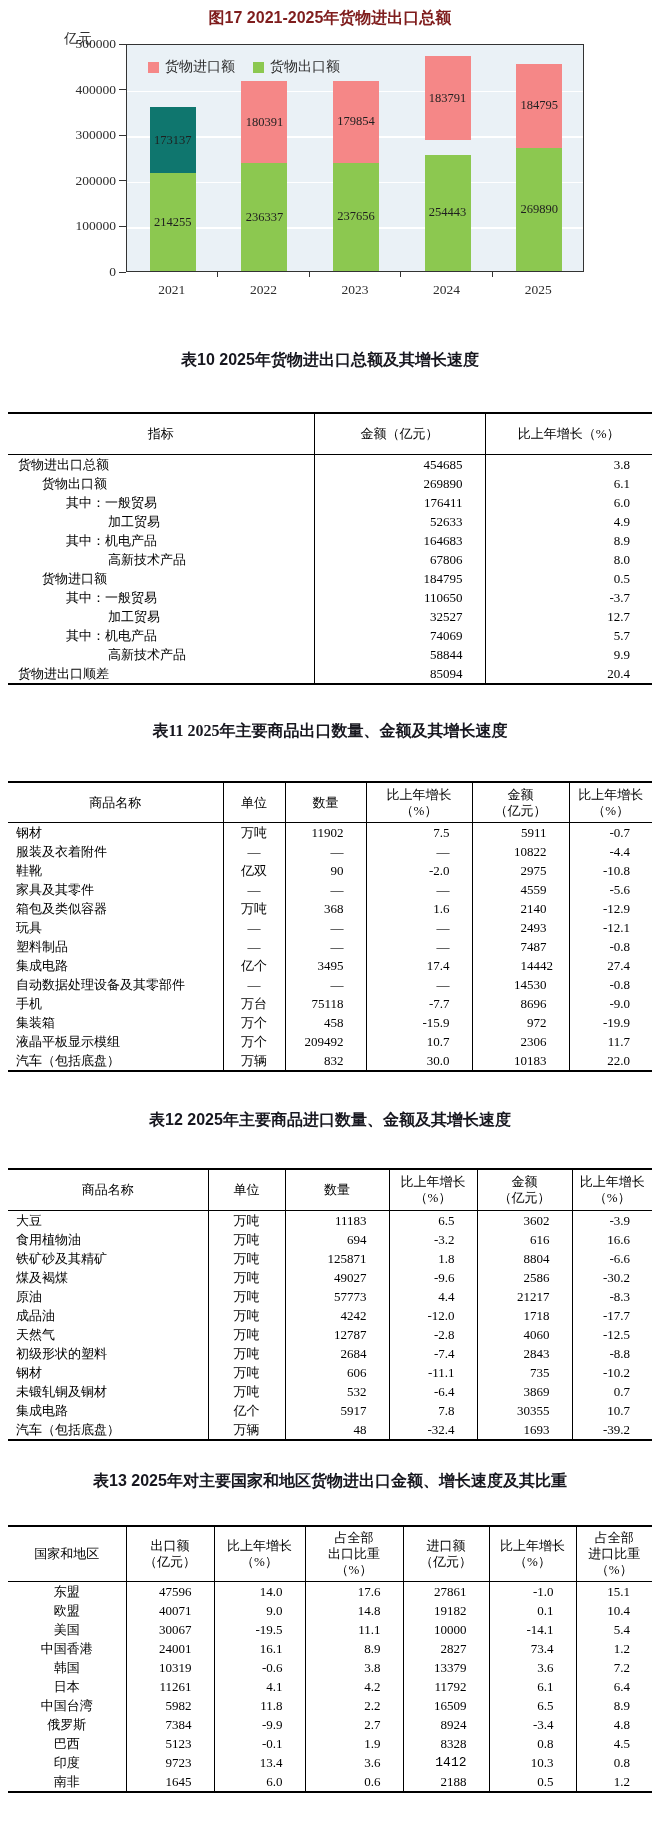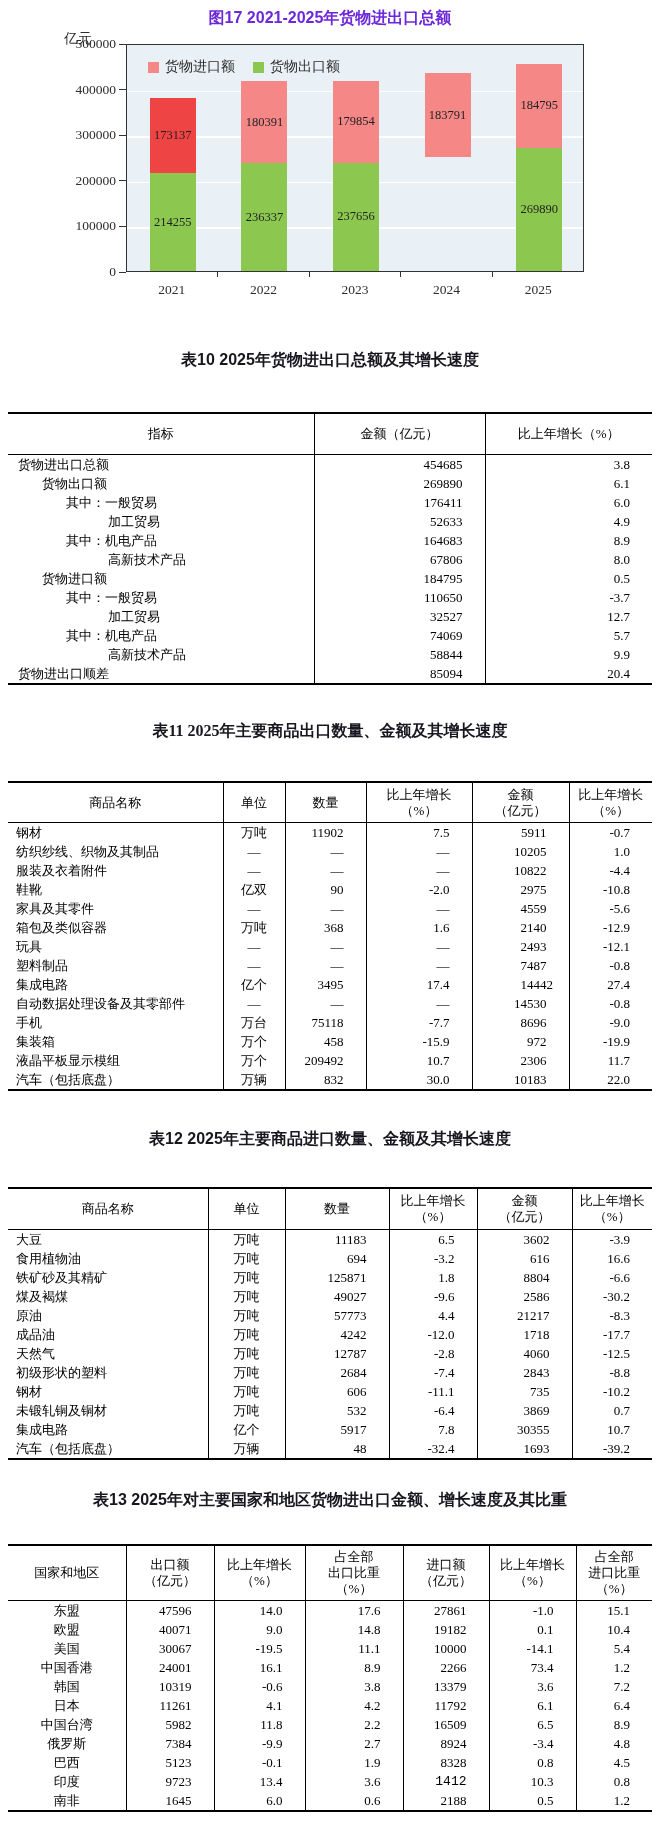--- a/index.html
+++ b/index.html
@@ -3,21 +3,21 @@
 <meta charset="utf-8">
 <style>
   html,body{margin:0;padding:0;}
   body{
     width:660px;height:1822px;background:#ffffff;overflow:hidden;
     font-family:"Liberation Serif","DejaVu Serif",serif;color:#000;
   }
   .fig-title{
     padding-top:8px;text-align:center;line-height:20px;
     font-family:"Liberation Sans","DejaVu Sans",sans-serif;
-    font-weight:bold;font-size:16px;color:#6d28d9;
+    font-weight:bold;font-size:16px;color:#7f1d1d;
   }
   #chart{position:relative;height:268px;}
   .abs{position:absolute;}
   .y-unit{font-size:14px;color:#2d2d2d;}
   .plot{border:1px solid #333;box-sizing:border-box;}
   .grid{left:0;right:0;height:1.5px;background:#ffffff;}
   .ylab{left:0;width:116px;text-align:right;font-size:13.5px;color:#2d2d2d;height:18px;line-height:18px;}
   .ytick{left:119px;width:7px;height:1px;background:#333;}
   .xtick{width:1px;height:5px;background:#333;}
   .xlab{text-align:center;font-size:13.5px;color:#2d2d2d;}
@@ -58,36 +58,39 @@
   <div id="chart">
       <div class="abs y-unit" style="left: 64px; top: 2px;">亿元</div>
       <div class="abs plot" style="left: 126px; top: 16px; width: 458px; height: 228px; background: rgb(234, 241, 246);">
         <div class="abs grid" style="top: 182.4px;"></div>
         <div class="abs grid" style="top: 136.8px;"></div>
         <div class="abs grid" style="top: 91.2px;"></div>
         <div class="abs grid" style="top: 45.6px;"></div>
         <div class="abs seg" style="left: 22.8px; bottom: 0px; width: 46px; height: 97.7003px; background: rgb(140, 200, 80);">
           <span class="seglab">214255</span>
         </div>
-        <div class="abs seg" style="left: 22.8px; bottom: 97.7003px; width: 46px; height: 75px; background: #ef4444;">
+        <div class="abs seg" style="left: 22.8px; bottom: 97.7003px; width: 46px; height: 66px; background: #0f766e;">
           <span class="seglab">173137</span>
         </div>
         <div class="abs seg" style="left: 114.4px; bottom: 0px; width: 46px; height: 107.77px; background: rgb(140, 200, 80);">
           <span class="seglab">236337</span>
         </div>
         <div class="abs seg" style="left: 114.4px; bottom: 107.77px; width: 46px; height: 82.2583px; background: rgb(245, 135, 135);">
           <span class="seglab">180391</span>
         </div>
         <div class="abs seg" style="left: 206px; bottom: 0px; width: 46px; height: 108.371px; background: rgb(140, 200, 80);">
           <span class="seglab">237656</span>
         </div>
         <div class="abs seg" style="left: 206px; bottom: 108.371px; width: 46px; height: 82.0134px; background: rgb(245, 135, 135);">
           <span class="seglab">179854</span>
         </div>
-        <div class="abs seg" style="left: 297.6px; bottom: 114px; width: 46px; height: 83.8087px; background: rgb(245, 135, 135);">
+        <div class="abs seg" style="left: 297.6px; bottom: 0px; width: 46px; height: 116.026px; background: rgb(140, 200, 80);">
+          <span class="seglab">254443</span>
+        </div>
+        <div class="abs seg" style="left: 297.6px; bottom: 131px; width: 46px; height: 83.8087px; background: rgb(245, 135, 135);">
           <span class="seglab">183791</span>
         </div>
         <div class="abs seg" style="left: 389.2px; bottom: 0px; width: 46px; height: 123.07px; background: rgb(140, 200, 80);">
           <span class="seglab">269890</span>
         </div>
         <div class="abs seg" style="left: 389.2px; bottom: 123.07px; width: 46px; height: 84.2665px; background: rgb(245, 135, 135);">
           <span class="seglab">184795</span>
         </div>
       </div>
       <div class="abs ylab" style="top: 235px;">0</div>
@@ -228,28 +231,20 @@
     <tbody>
       <tr>
         <td style="text-align: left; padding-left: 8px;">钢材</td>
         <td style="text-align: center;">万吨</td>
         <td style="text-align: right; padding-right: 22px;">11902</td>
         <td style="text-align: right; padding-right: 22px;">7.5</td>
         <td style="text-align: right; padding-right: 22px;">5911</td>
         <td style="text-align: right; padding-right: 22px;">-0.7</td>
       </tr>
       <tr>
-        <td style="text-align: left; padding-left: 8px;">纺织纱线、织物及其制品</td>
-        <td style="text-align: center;">—</td>
-        <td style="text-align: right; padding-right: 22px;">—</td>
-        <td style="text-align: right; padding-right: 22px;">—</td>
-        <td style="text-align: right; padding-right: 22px;">10205</td>
-        <td style="text-align: right; padding-right: 22px;">1.0</td>
-      </tr>
-      <tr>
         <td style="text-align: left; padding-left: 8px;">服装及衣着附件</td>
         <td style="text-align: center;">—</td>
         <td style="text-align: right; padding-right: 22px;">—</td>
         <td style="text-align: right; padding-right: 22px;">—</td>
         <td style="text-align: right; padding-right: 22px;">10822</td>
         <td style="text-align: right; padding-right: 22px;">-4.4</td>
       </tr>
       <tr>
         <td style="text-align: left; padding-left: 8px;">鞋靴</td>
         <td style="text-align: center;">亿双</td>
@@ -520,21 +515,21 @@
         <td style="text-align: right; padding-right: 22px;">11.1</td>
         <td style="text-align: right; padding-right: 22px;">10000</td>
         <td style="text-align: right; padding-right: 22px;">-14.1</td>
         <td style="text-align: right; padding-right: 22px;">5.4</td>
       </tr>
       <tr>
         <td style="text-align: center;">中国香港</td>
         <td style="text-align: right; padding-right: 22px;">24001</td>
         <td style="text-align: right; padding-right: 22px;">16.1</td>
         <td style="text-align: right; padding-right: 22px;">8.9</td>
-        <td style="text-align: right; padding-right: 22px;">2266</td>
+        <td style="text-align: right; padding-right: 22px;">2827</td>
         <td style="text-align: right; padding-right: 22px;">73.4</td>
         <td style="text-align: right; padding-right: 22px;">1.2</td>
       </tr>
       <tr>
         <td style="text-align: center;">韩国</td>
         <td style="text-align: right; padding-right: 22px;">10319</td>
         <td style="text-align: right; padding-right: 22px;">-0.6</td>
         <td style="text-align: right; padding-right: 22px;">3.8</td>
         <td style="text-align: right; padding-right: 22px;">13379</td>
         <td style="text-align: right; padding-right: 22px;">3.6</td>

